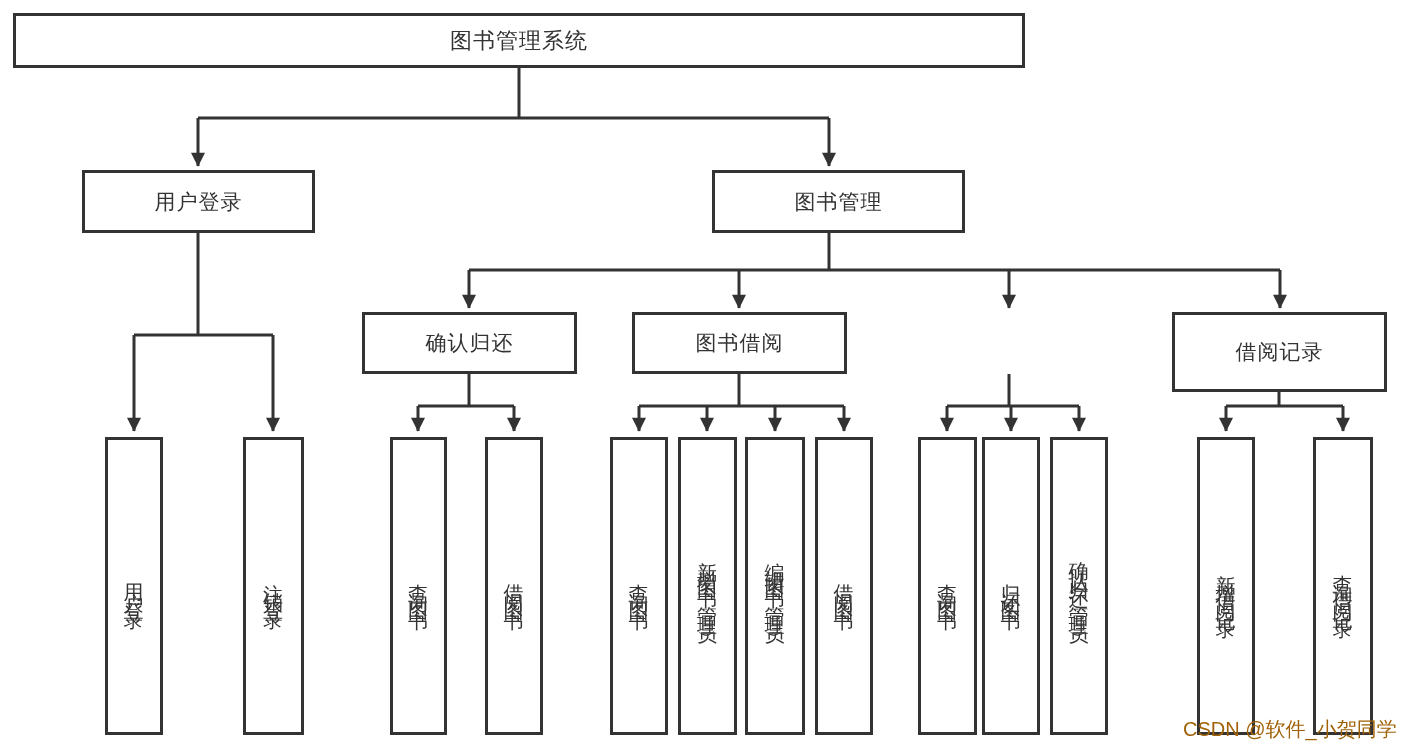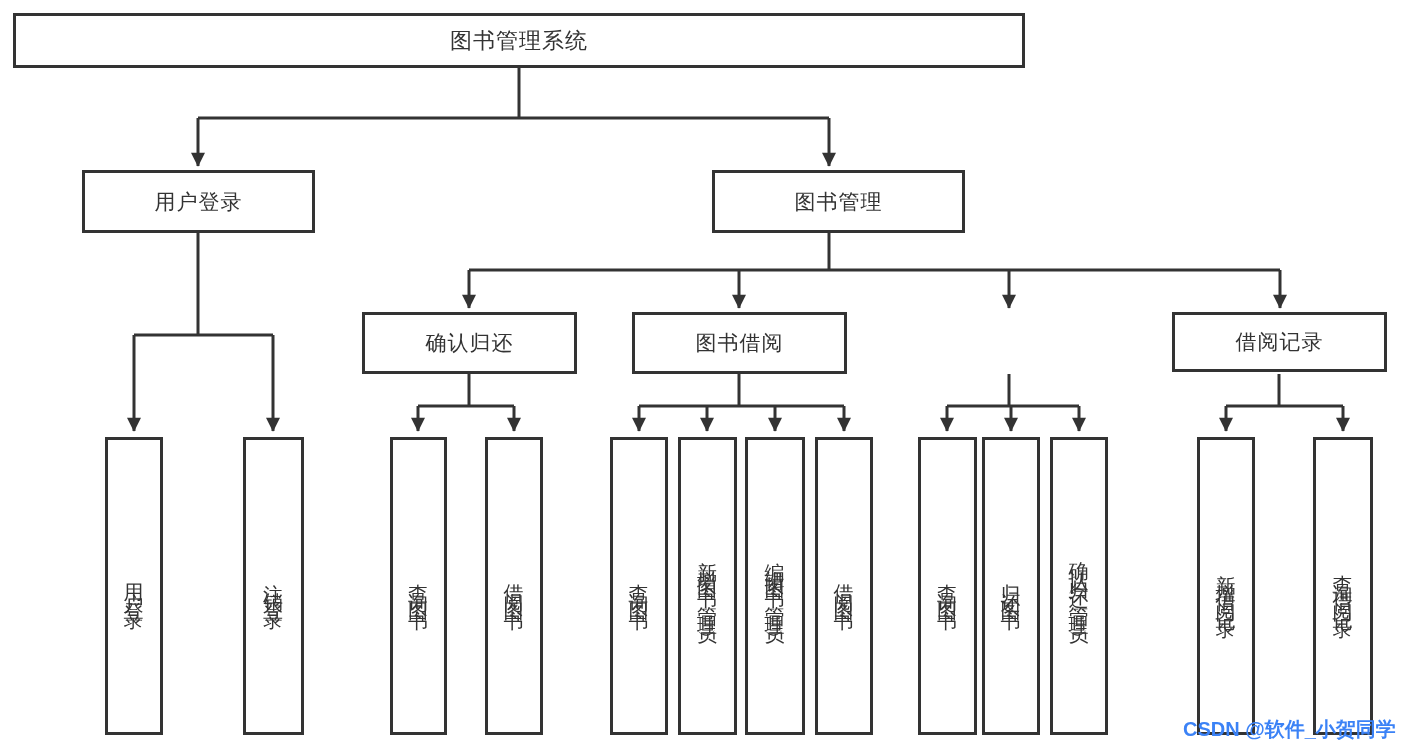--- a/index.html
+++ b/index.html
@@ -53,24 +53,23 @@
     font-size: 20px;
     letter-spacing: 9px;
     line-height: 1;
     white-space: nowrap;
   }
   .watermark {
     position: absolute;
     left: 1183px;
     top: 716px;
     font-size: 20px;
-    color: #3b82f6;
+    color: #a16207;
     white-space: nowrap;
     z-index: 3;
-    font-weight: bold;
   }
 </style>
 </head>
 <body>
 
 <div class="canvas">
 
   <svg class="connectors" viewBox="0 0 1405 747" xmlns="http://www.w3.org/2000/svg">
     <defs>
       <marker id="arr" viewBox="0 0 10 10" refX="9.5" refY="5" markerWidth="26" markerHeight="14" markerUnits="userSpaceOnUse" orient="auto">
@@ -119,21 +118,21 @@
     <path class="ln" d="M1343 406 V431" marker-end="url(#arr)"></path>
   </svg>
 
   <div class="hbox root" style="left:13px; top:13px; width:1012px; height:55px;font-family:Liberation Mono, monospace;">图书管理系统</div>
 
   <div class="hbox" style="left:82px; top:170px; width:233px; height:63px;">用户登录</div>
   <div class="hbox" style="left:712px; top:170px; width:253px; height:63px;">图书管理</div>
 
   <div class="hbox" style="left:362px; top:312px; width:215px; height:62px;">确认归还</div>
   <div class="hbox" style="left:632px; top:312px; width:215px; height:62px;text-align:center;">图书借阅</div>
-  <div class="hbox" style="left:1172px; top:312px; width:215px; height:60px;">借阅记录</div>
+  <div class="hbox" style="left:1172px; top:312px; width:215px; height:80px;">借阅记录</div>
 
   <div class="vbox" style="left:105px; width:58px;">
     <span>用户登录</span>
   </div>
   <div class="vbox" style="left:243px; width:61px;">
     <span>注销登录</span>
   </div>
 
   <div class="vbox" style="left:390px; width:57px;">
     <span>查询图书</span>

